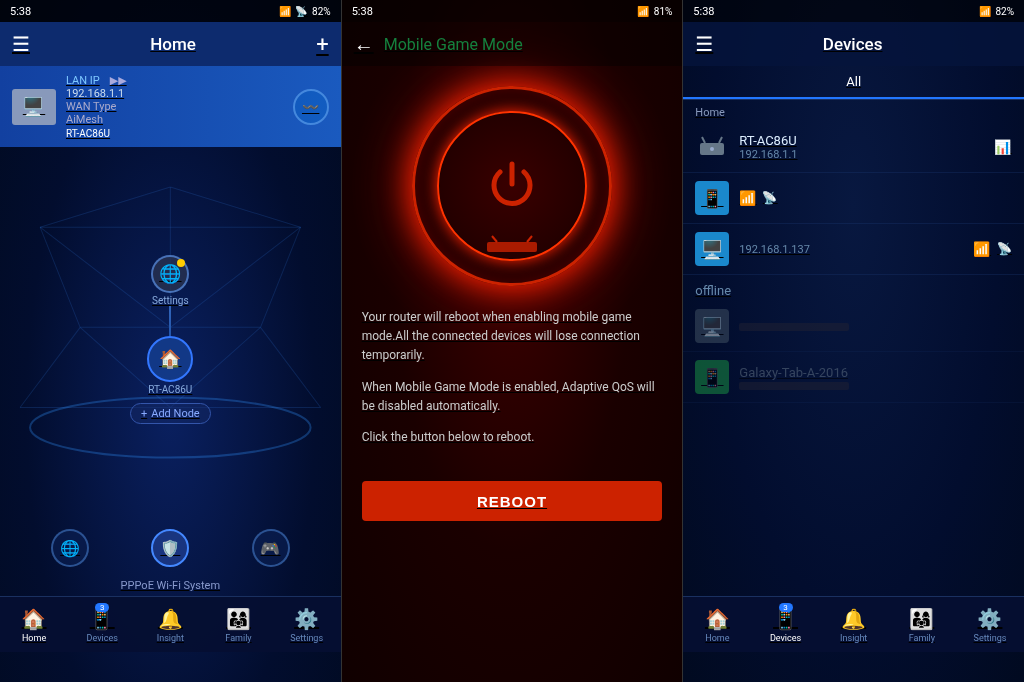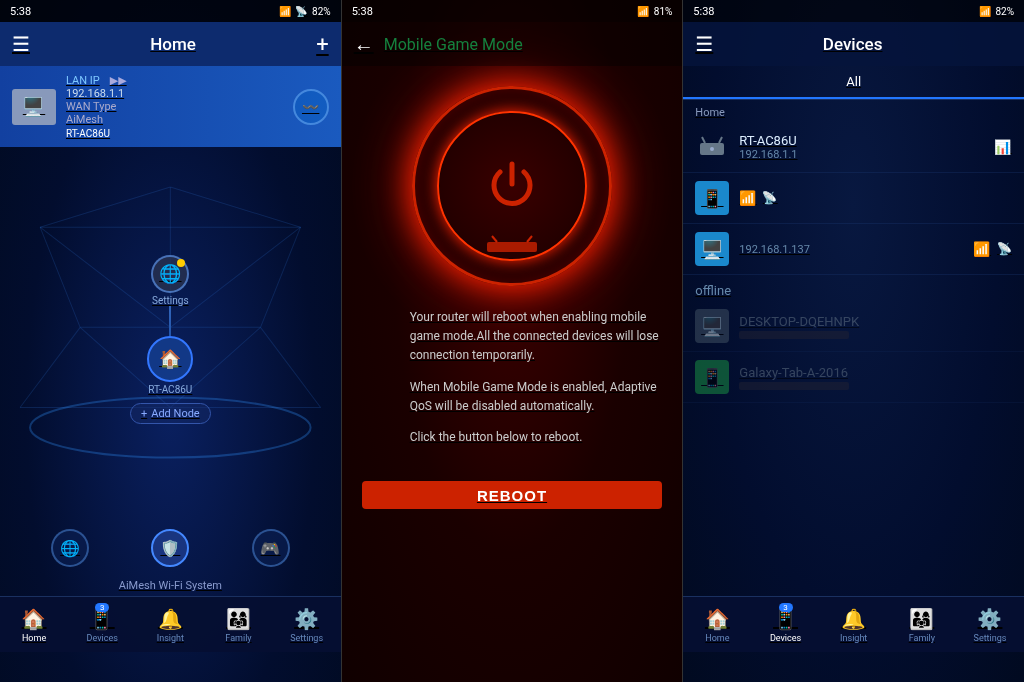--- a/index.html
+++ b/index.html
@@ -250,30 +250,30 @@
       color: #cc2200; font-size: 22px;
     }
 
     .game-mode-text {
       position: relative; z-index: 10;
       padding: 12px 20px;
       color: #ccc;
       font-size: 12px;
       line-height: 1.6;
     }
-    .game-mode-text p { margin-bottom: 12px; margin-left: 48px; }
+    .game-mode-text p { margin-bottom: 12px; }
 
     .reboot-btn {
       position: relative; z-index: 10;
       margin: 10px 20px;
       background: #cc2200;
       color: #fff;
       border: none;
       border-radius: 4px;
-      height: 28px;
+      height: 40px;
       width: calc(100% - 40px);
       font-size: 15px;
       font-weight: bold;
       letter-spacing: 1px;
       cursor: pointer;
     }
 
     
     .panel-devices {
       background: #03113a;
@@ -435,21 +435,21 @@
       </div>
     </div>
   </div>
 
   <div class="bottom-icons">
     <div class="bottom-icon-btn">🌐</div>
     <div class="bottom-icon-btn active">🛡️</div>
     <div class="bottom-icon-btn">🎮</div>
   </div>
 
-  <div class="aimesh-label">AiMesh Wi-Fi System</div>
+  <div class="aimesh-label">PPPoE Wi-Fi System</div>
 
   <div class="bottom-nav">
     <div class="nav-item active">
       <span class="nav-icon">🏠</span>
       <span>Home</span>
     </div>
     <div class="nav-item" style="position:relative;">
       <span class="nav-icon">📱</span>
       <span class="nav-badge">3</span>
       <span>Devices</span>
@@ -586,21 +586,20 @@
         <span class="device-wifi-icon">📶</span>
         <span class="device-signal-icon">📡</span>
       </div>
     </div>
 
     <div class="offline-label">offline</div>
 
     <div class="device-item offline-item">
       <div class="device-avatar gray">🖥️</div>
       <div class="device-info">
-        <div class="device-name offline-name">DESKTOP-DQEHNPK</div>
         <div class="device-bar"></div>
       </div>
     </div>
 
     <div class="device-item offline-item">
       <div class="device-avatar green">📱</div>
       <div class="device-info">
         <div class="device-name offline-name">Galaxy-Tab-A-2016</div>
         <div class="device-bar"></div>
       </div>

